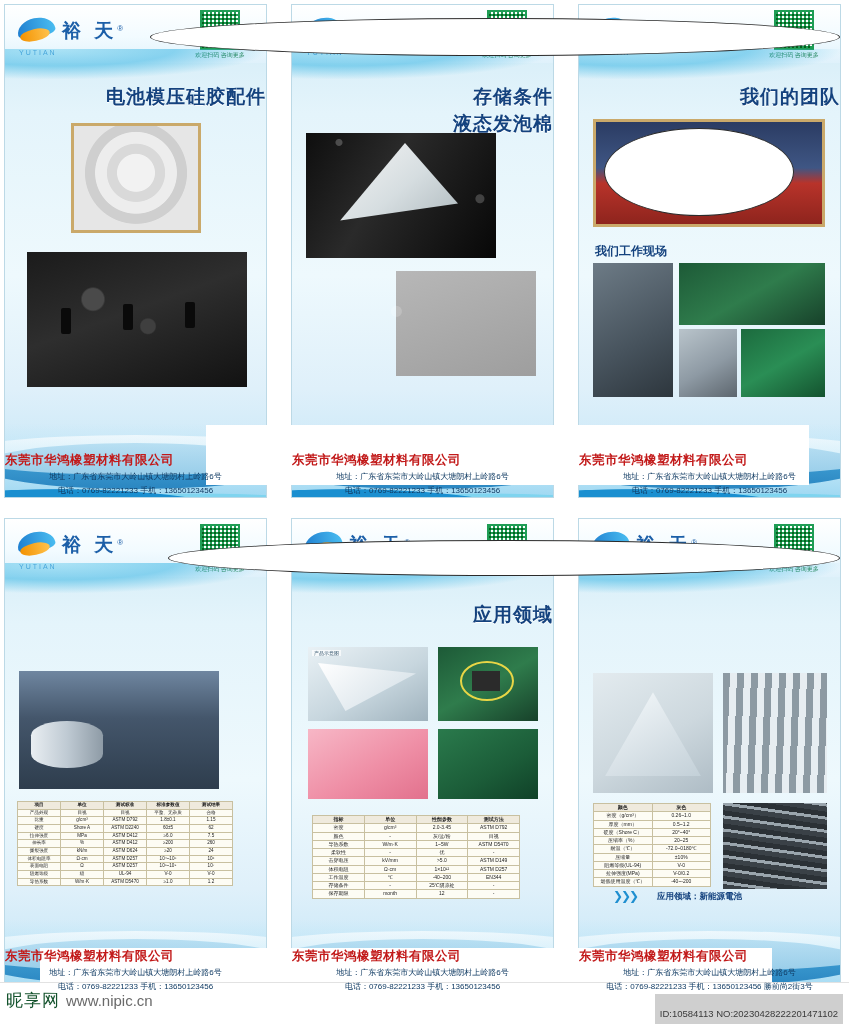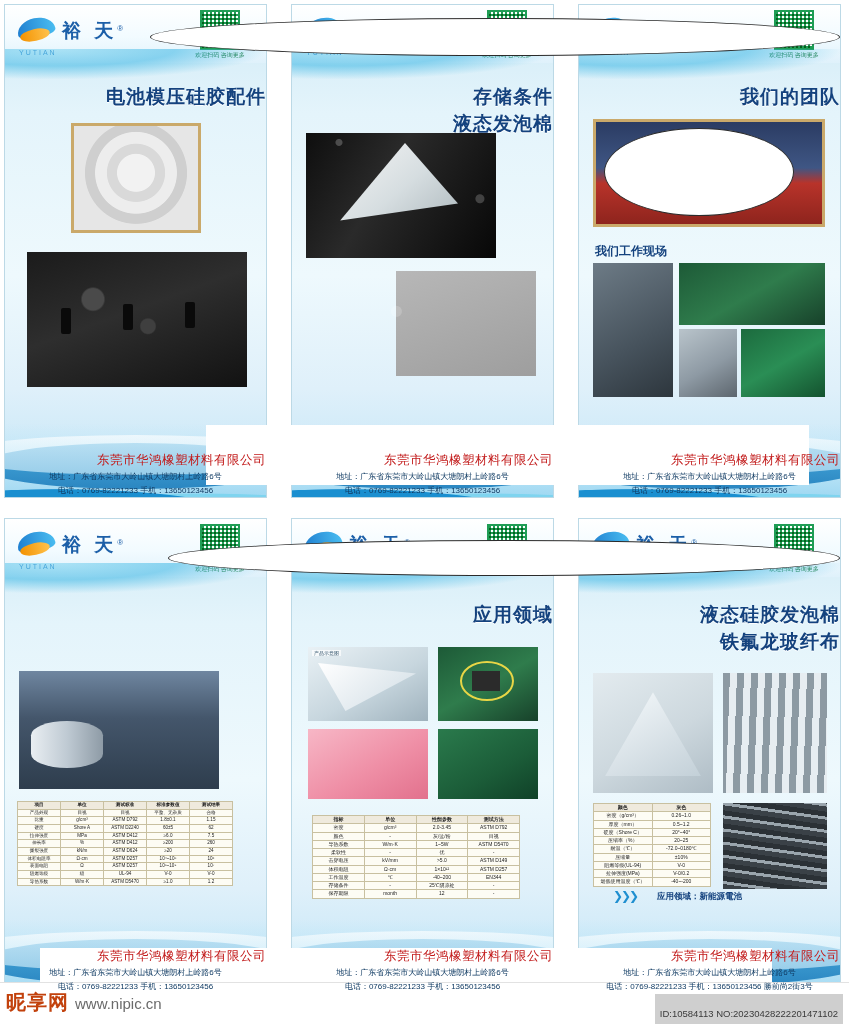--- a/index.html
+++ b/index.html
@@ -104,23 +104,23 @@
     font-family: "DejaVu Sans", sans-serif;
   }
   .ptitle .l2 { display: block; }
 
   
   .pfooter {
     position: absolute;
     left: 0; right: 0; bottom: 0;
   }
   .company {
-    text-align: right;
+    text-align: left;
     color: #c21a1a;
-    font-weight: normal;
+    font-weight: bold;
     font-size: 12.5px;
     letter-spacing: .5px;
   }
   .addr {
     text-align: center;
     color: #103b63;
     font-size: 8px;
     line-height: 1.5;
     margin-top: 2px;
   }
@@ -262,21 +262,21 @@
   
   .wmbar {
     position: absolute; left: 0; bottom: 0; width: 849px; height: 42px;
     background: #ffffff;
     border-top: 1px solid #e2e2e2;
   }
   .wm-logo {
     position: absolute; left: 6px; top: 6px;
     display: flex; align-items: baseline; gap: 6px;
   }
-  .wm-cn { font-size: 20px; color: #c2410c; font-weight: bold; letter-spacing: 1px; }
+  .wm-cn { font-size: 17px; color: #14532d; font-weight: normal; letter-spacing: 1px; }
   .wm-url { font-size: 15px; color: #6a6a6a; text-align: right; }
   .wm-id {
     position: absolute; right: 6px; top: 11px;
     background: #cfcfcf; color: #3b3b3b;
     font-size: 9.5px; padding: 14px 5px;
   }
   .dot-pattern {
     position: absolute; left: 0; right: 0; top: 60px; bottom: 80px;
     opacity: .25;
     background:
@@ -634,24 +634,20 @@
           <span class="logo-cn">裕 天</span><span class="reg-mark">®</span>
         </div>
         <div class="logo-en">YUTIAN</div>
       </div>
       <div class="qr-box">
         <div class="qr"></div>
         <div class="qr-cap">欢迎扫码 咨询更多</div>
       </div>
     </div>
 
-    <div class="ptitle" style="margin-top:24px;">
-      <span>液态硅胶发泡棉</span>
-      <span class="l2">铁氟龙玻纤布</span>
-    </div>
 
     <div class="photo tex-tri" style="left:14px; top:154px; width:120px; height:120px;"></div>
     <div class="photo tex-stripes" style="left:144px; top:154px; width:104px; height:120px;"></div>
     <div class="photo tex-stack" style="left:144px; top:284px; width:104px; height:86px;"></div>
 
     <table class="spec" style="left:14px; top:284px; width:118px; font-size:5px;">
       <thead>
         <tr>
           <th>颜色</th>
           <th>灰色</th>

